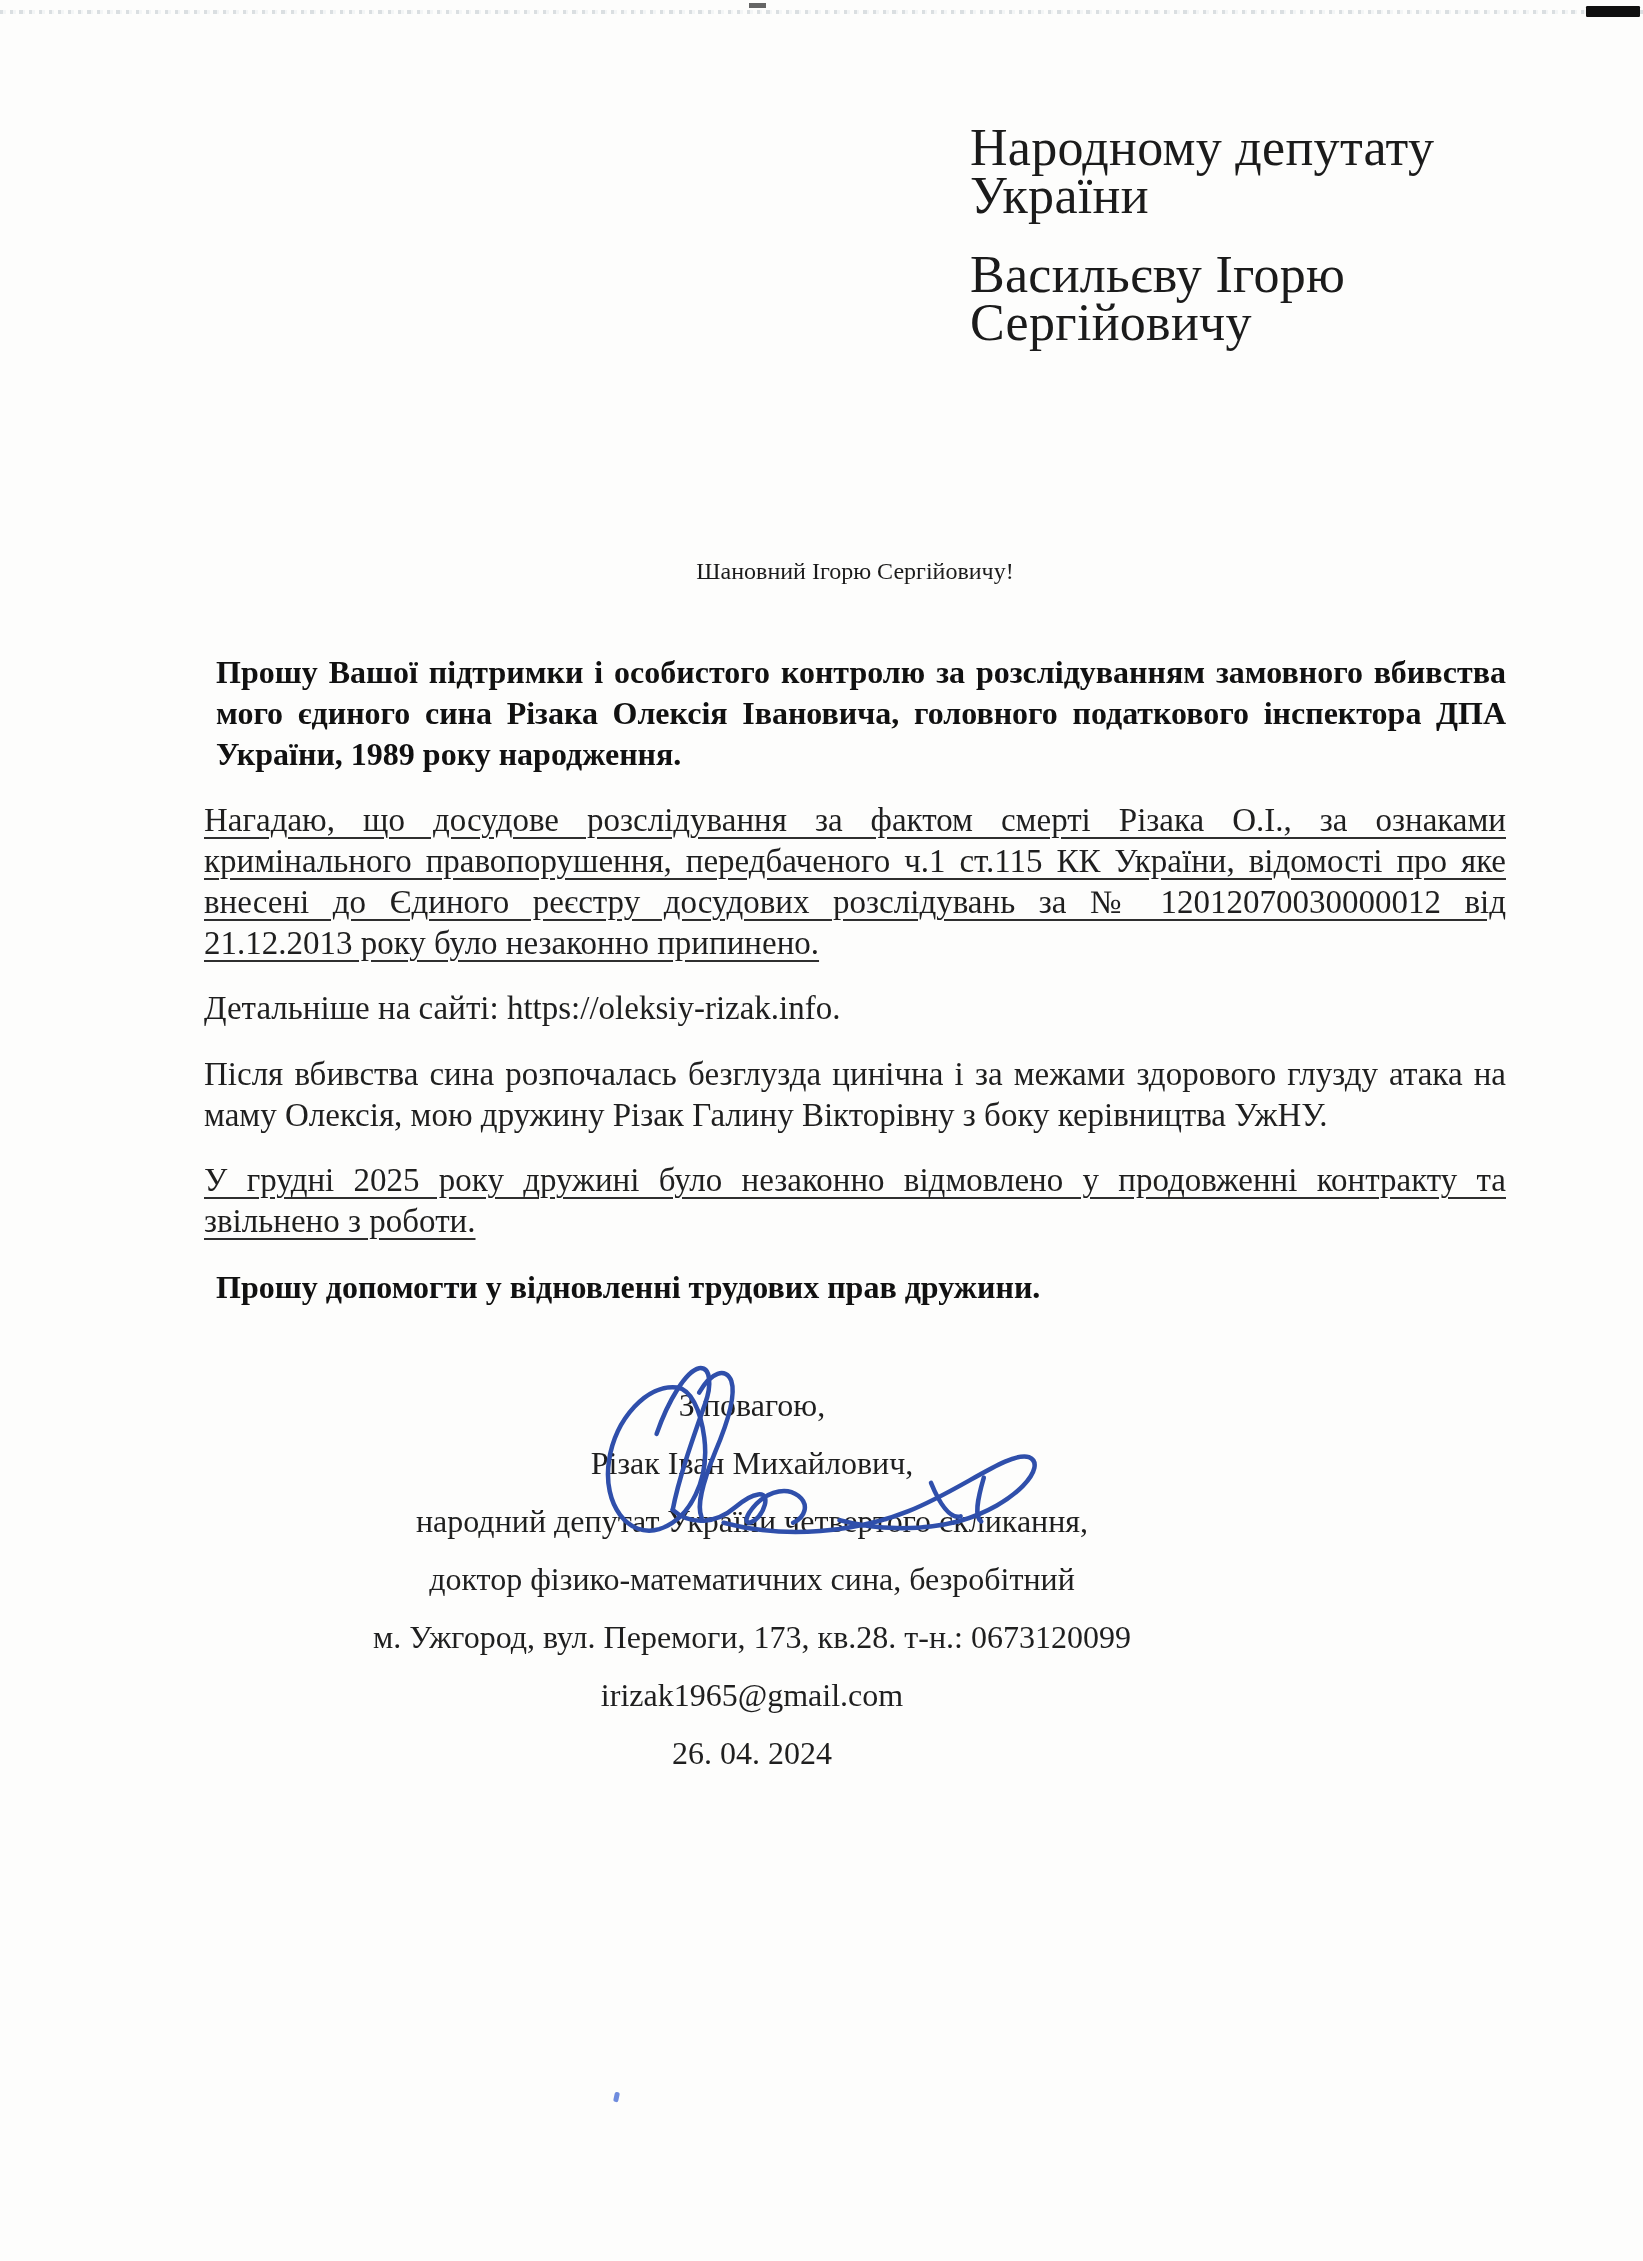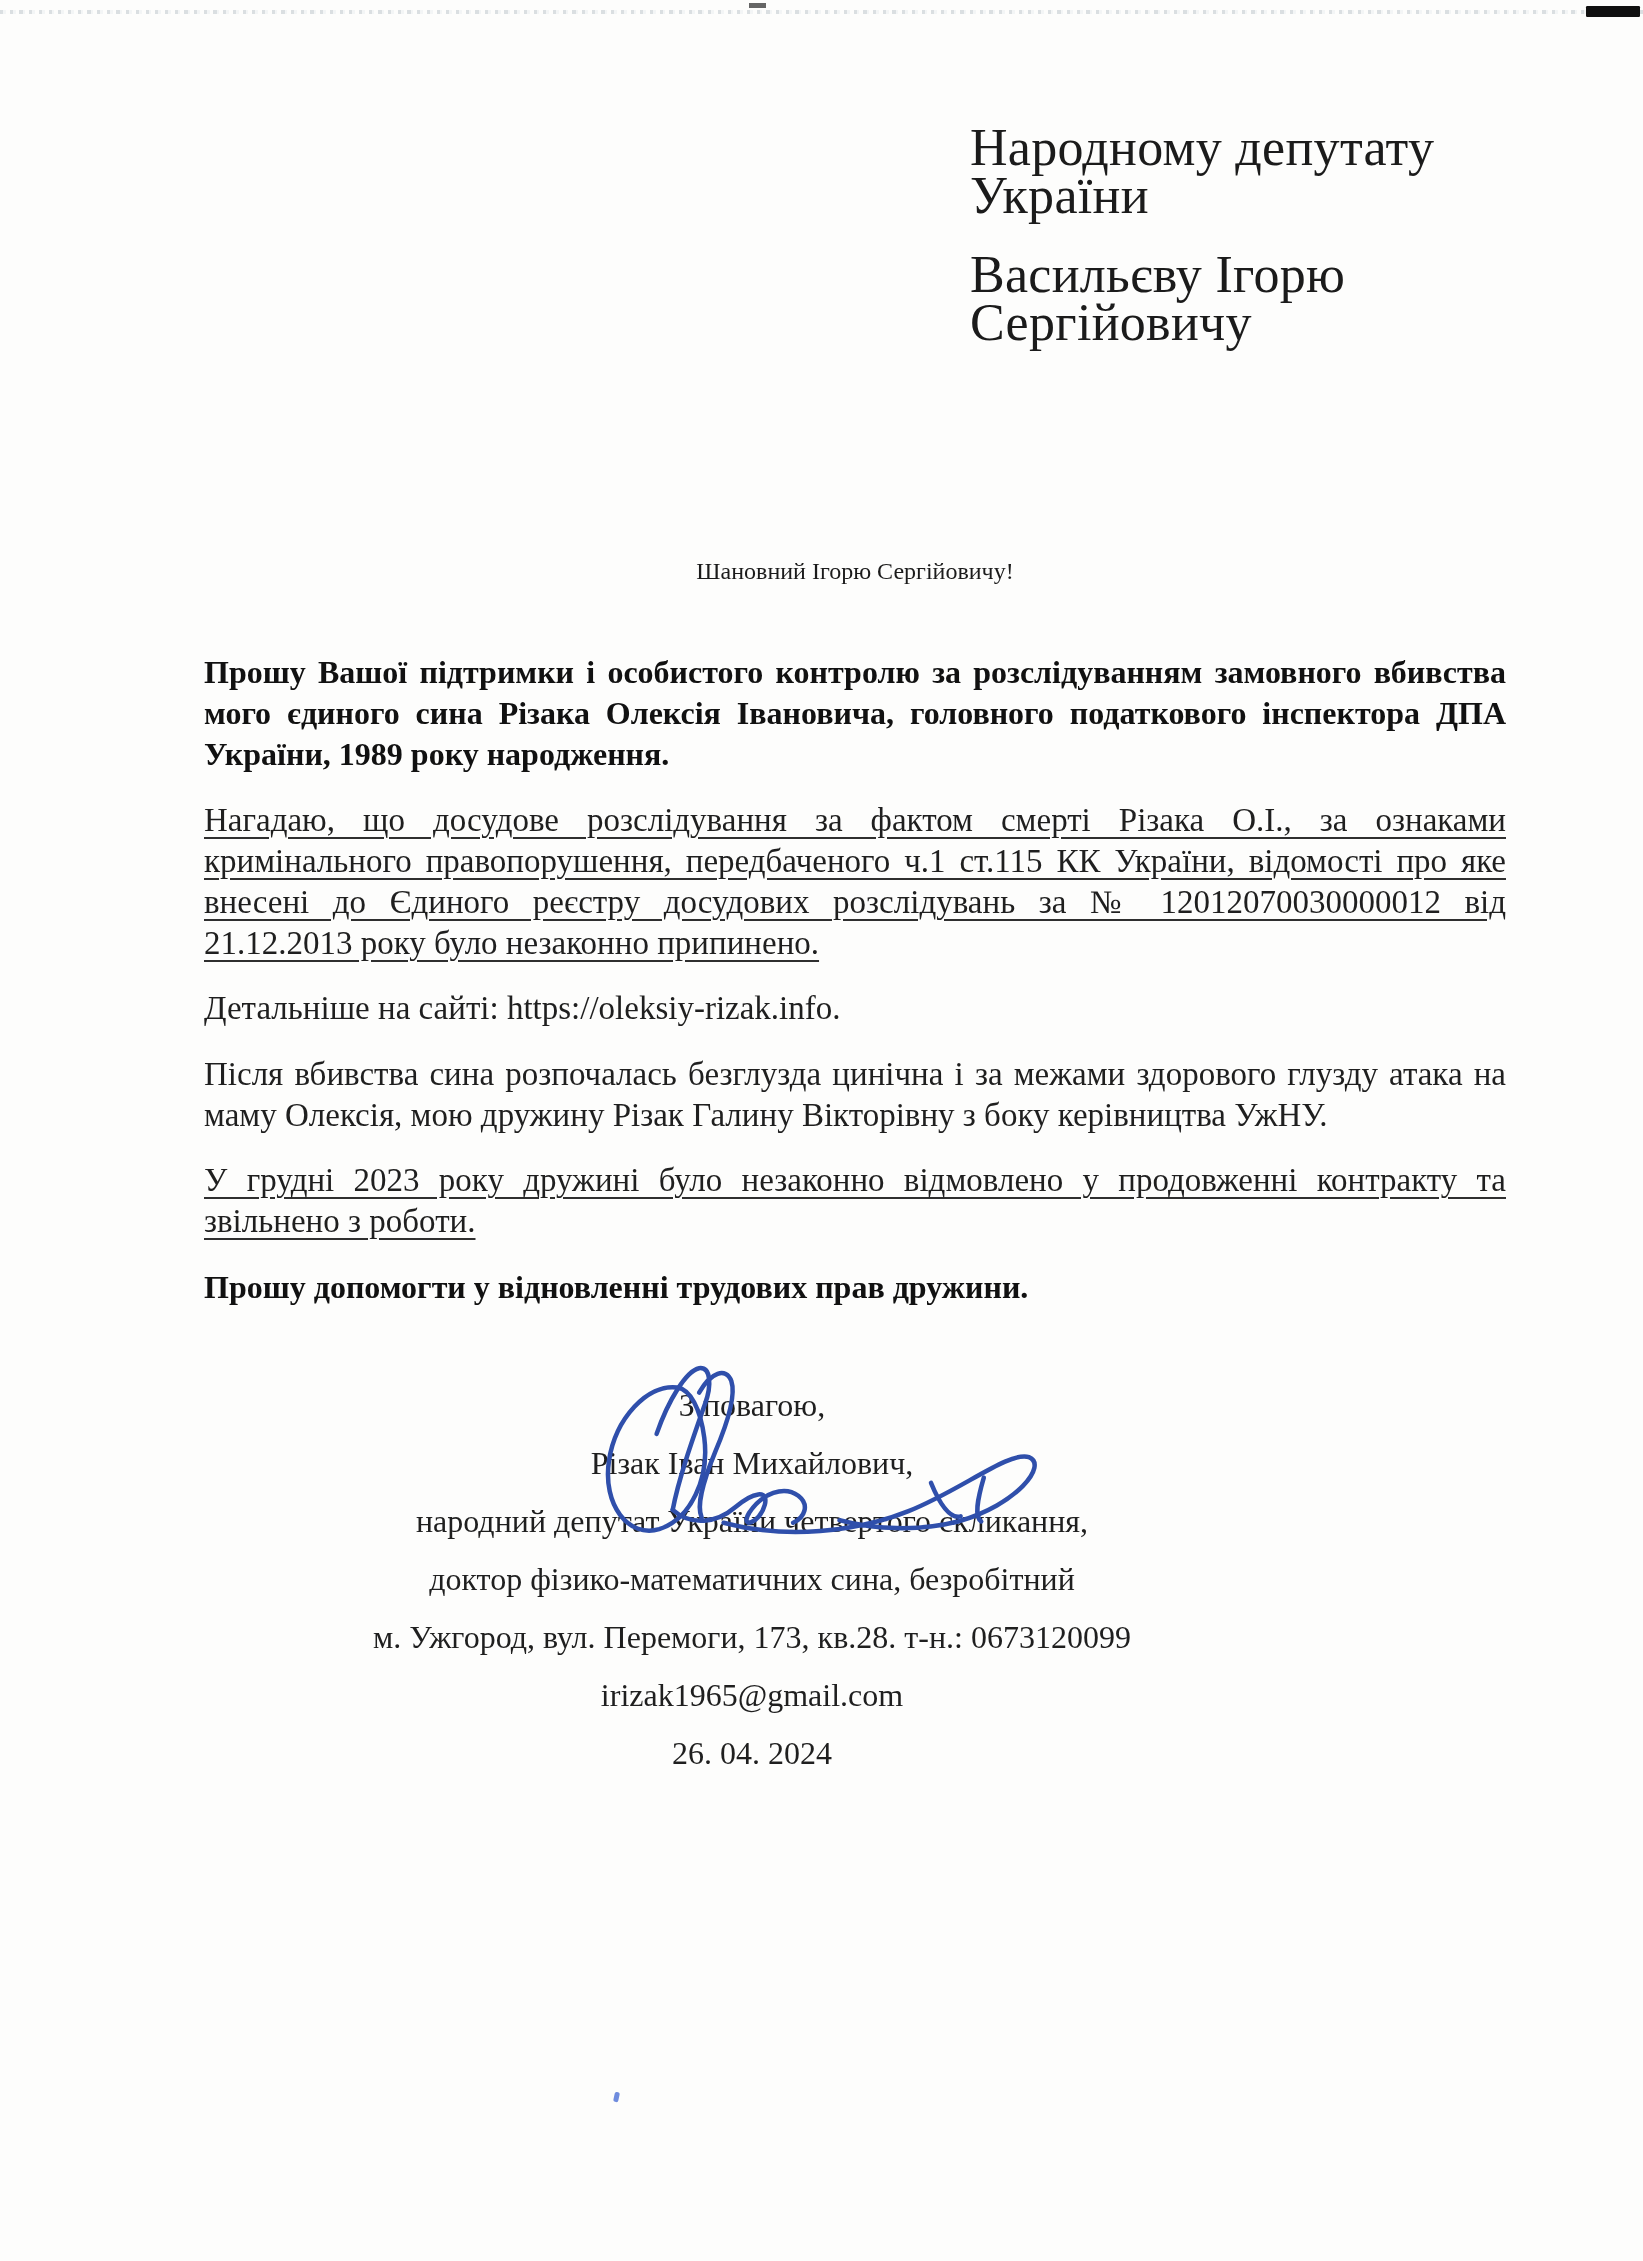--- a/index.html
+++ b/index.html
@@ -86,20 +86,21 @@
     line-height: 41px;
     text-align: justify;
     color: #1f1f1f;
   }
   .para { margin: 0 0 24.5px 0; }
   .para.bold {
     font-weight: bold;
     font-size: 32px;
     color: #111111;
     text-align: justify;
+    margin-left: 12px;
   }
   .para.underline {
     text-decoration: underline;
     text-decoration-thickness: 1.9px;
     text-underline-offset: 5.8px;
     text-decoration-color: #2f2f2f;
   }
 
   
   .closing {
@@ -142,21 +143,21 @@
     <div class="recipient-line2">Васильєву Ігорю Сергійовичу</div>
   </div>
 
   <div class="salutation">Шановний Ігорю Сергійовичу!</div>
 
   <div class="body-col">
     <p class="para bold">Прошу Вашої підтримки і особистого контролю за розслідуванням замовного вбивства мого єдиного сина Різака Олексія Івановича, головного податкового інспектора ДПА України, 1989 року народження.</p>
     <p class="para underline">Нагадаю, що досудове розслідування за фактом смерті Різака О.І., за ознаками кримінального правопорушення, передбаченого ч.1 ст.115 КК України, відомості про яке внесені до Єдиного реєстру досудових розслідувань за № 12012070030000012 від 21.12.2013 року було незаконно припинено.</p>
     <p class="para">Детальніше на сайті: https://oleksiy-rizak.info.</p>
     <p class="para">Після вбивства сина розпочалась безглузда цинічна і за межами здорового глузду атака на маму Олексія, мою дружину Різак Галину Вікторівну з боку керівництва УжНУ.</p>
-    <p class="para underline">У грудні 2023 року дружині було незаконно відмовлено у продовженні контракту та звільнено з роботи.</p>
+    <p class="para underline">У грудні 2025 року дружині було незаконно відмовлено у продовженні контракту та звільнено з роботи.</p>
     <p class="para bold">Прошу допомогти у відновленні трудових прав дружини.</p>
   </div>
 
   <div class="closing">
     <div>З повагою,</div>
     <div>Різак Іван Михайлович,</div>
     <div>народний депутат України четвертого скликання,</div>
     <div>доктор фізико-математичних сина, безробітний</div>
     <div>м. Ужгород, вул. Перемоги, 173, кв.28. т-н.: 0673120099</div>
     <div>irizak1965@gmail.com</div>

